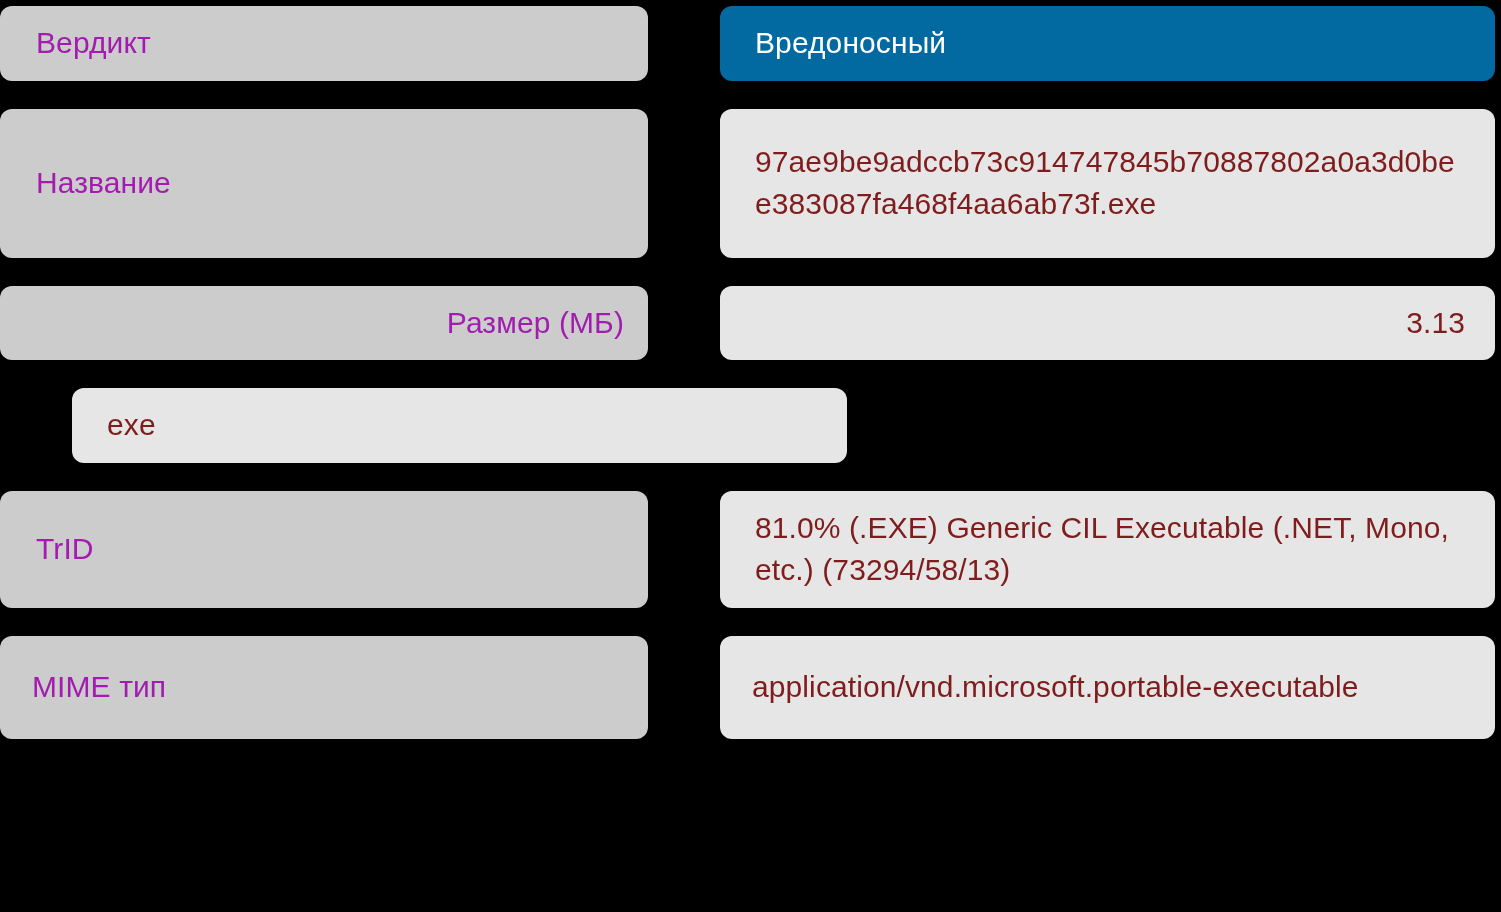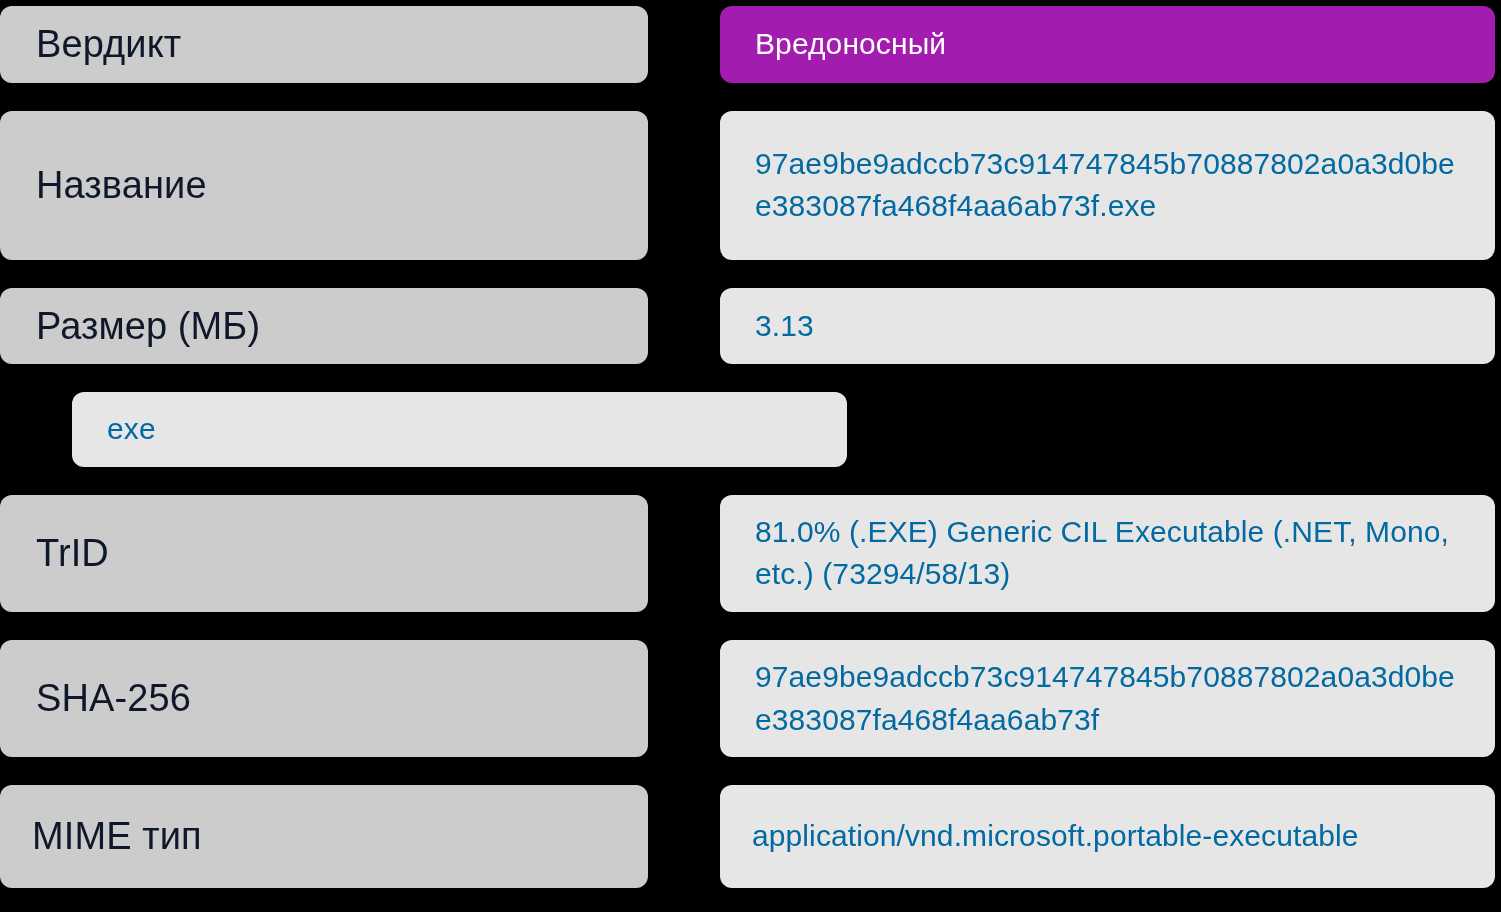--- a/index.html
+++ b/index.html
@@ -34,64 +34,64 @@
 
   .label-cell {
     width: 648px;
     flex: 0 0 648px;
     background: #cccccc;
     border-radius: 12px;
     display: flex;
     align-items: center;
     box-sizing: border-box;
     padding: 14px 24px 14px 36px;
-    color: #0f172a;
-    font-size: 38px;
+    color: #a21caf;
+    font-size: 30px;
     line-height: 1.28;
     letter-spacing: 0.1px;
     font-weight: 400;
   }
 
   .spacer {
     flex: 0 0 72px;
     width: 72px;
   }
 
   .value-cell {
     flex: 0 0 775px;
     width: 775px;
     background: #e6e6e6;
     border-radius: 12px;
     display: flex;
     align-items: center;
     box-sizing: border-box;
     padding: 16px 30px 16px 35px;
-    color: #0369a1;
+    color: #7f1d1d;
     font-size: 30px;
     line-height: 1.42;
     letter-spacing: 0.1px;
     font-weight: 400;
     word-break: break-word;
     overflow-wrap: anywhere;
   }
 
   .value-cell.verdict {
-    background: #a21caf;
+    background: #0369a1;
     color: #ffffff;
   }
 
   
   .row-verdict   .label-cell,
   .row-verdict   .value-cell { min-height: 56px; }
 
   .row-name      .label-cell,
   .row-name      .value-cell { min-height: 149px; }
 
   .row-size      .label-cell,
-  .row-size      .value-cell { min-height: 58px; }
+  .row-size      .value-cell { min-height: 58px; justify-content: flex-end; }
 
   .row-ext       .label-cell,
   .row-ext       .value-cell { min-height: 58px; }
 
   .row-trid      .label-cell,
   .row-trid      .value-cell { min-height: 109px; }
 
   .row-sha       .label-cell,
   .row-sha       .value-cell { min-height: 100px; }
 
@@ -145,29 +145,20 @@
   <div class="row row-trid">
     <div class="label-cell">
       <span>TrID</span>
     </div>
     <div class="spacer"></div>
     <div class="value-cell">
       <span class="value-text">81.0% (.EXE) Generic CIL Executable (.NET, Mono, etc.) (73294/58/13)</span>
     </div>
   </div>
 
-  <div class="row row-sha">
-    <div class="label-cell">
-      <span>SHA-256</span>
-    </div>
-    <div class="spacer"></div>
-    <div class="value-cell">
-      <span class="value-text">97ae9be9adccb73c914747845b70887802a0a3d0bee383087fa468f4aa6ab73f</span>
-    </div>
-  </div>
 
   <div class="row row-mime">
     <div class="label-cell">
       <span>MIME тип</span>
     </div>
     <div class="spacer"></div>
     <div class="value-cell">
       <span class="value-text">application/vnd.microsoft.portable-executable</span>
     </div>
   </div>

